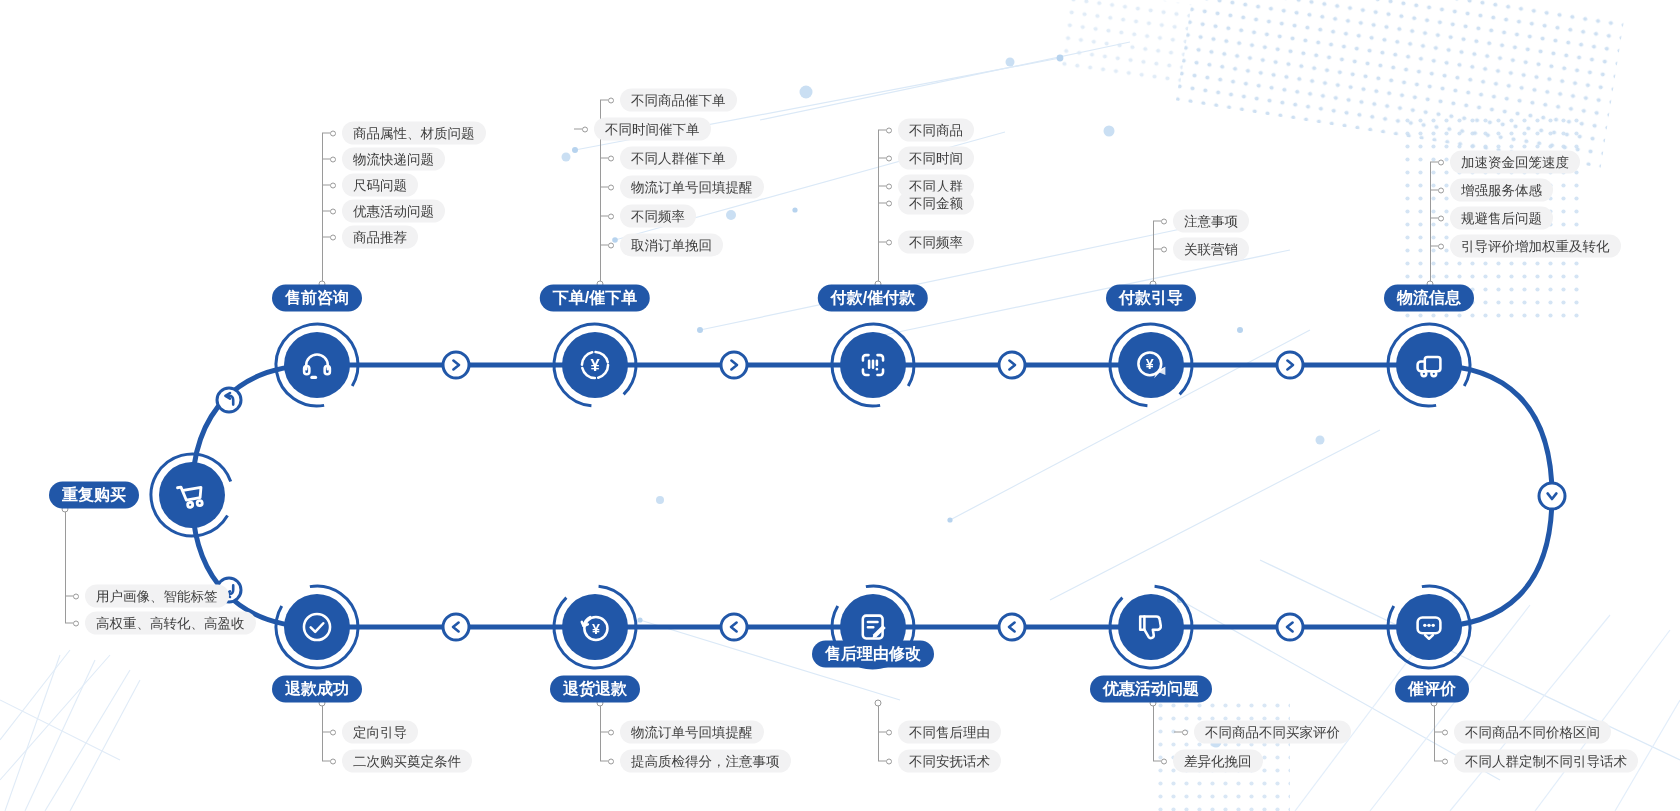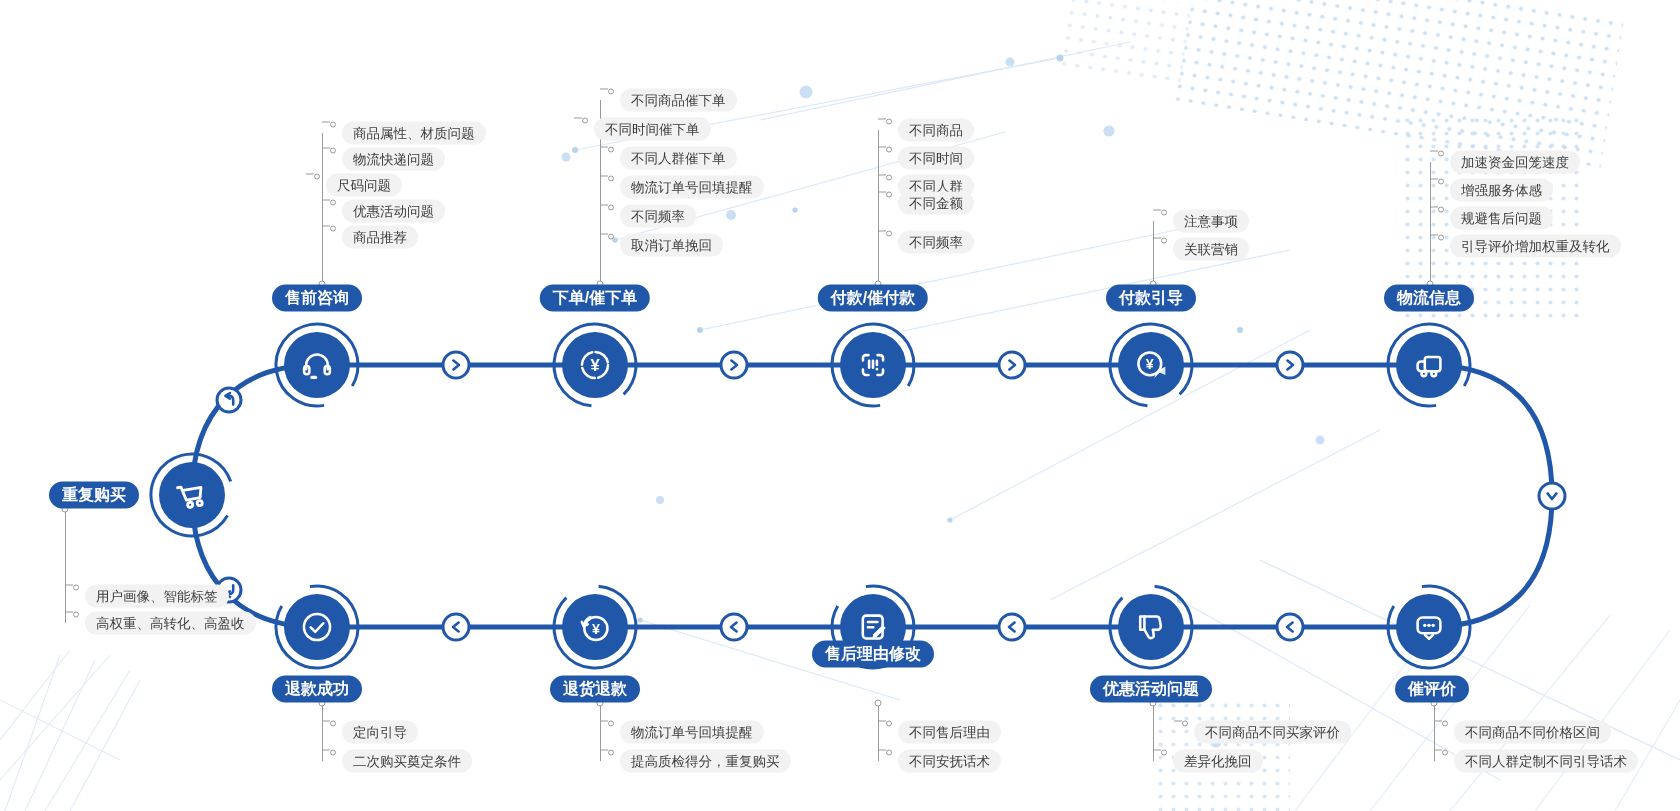--- a/index.html
+++ b/index.html
@@ -15,21 +15,21 @@
   .icf{fill:#fff;stroke:none}
   .yen{fill:#fff;stroke:none;font-family:"Liberation Sans",sans-serif;font-weight:bold;text-anchor:middle}
   .pill{position:absolute;transform:translate(-50%,-50%);background:var(--primary,#2157A8);
         color:#fff;font-size:16px;font-weight:bold;padding:3px 13px;border-radius:16px;white-space:nowrap;z-index:4}
   .banner{position:absolute;left:480px;top:433px;width:760px;height:84px;border-radius:42px;
           background:var(--banner,#2158A8);color:#fff;display:flex;align-items:center;justify-content:center;
           font-size:30px;letter-spacing:3px;z-index:3}
   .vl{position:absolute;width:1px;background:#9a9a9a;z-index:2}
   .vend{position:absolute;width:5px;height:5px;background:#fff;border:1px solid #9a9a9a;border-radius:50%;
         transform:translate(-50%,-50%);z-index:2}
-  .ci{position:absolute;display:flex;transform:translateY(-50%);z-index:3}
+  .ci{position:absolute;display:flex;align-items:center;transform:translateY(-50%);z-index:3}
   .tick{width:8px;height:1px;background:#9a9a9a;flex:none}
   .knob{width:4px;height:4px;border:1px solid #9a9a9a;border-radius:50%;background:#fff;margin-right:6px;flex:none}
   .bub{background:#F2F2F3;color:#3D3D3D;font-size:13.5px;line-height:23px;height:23px;padding:0 11px;
        border-radius:12px;white-space:nowrap}
 </style>
 </head>
 <body>
 
 <div id="stage">
 
@@ -302,21 +302,21 @@
     <div class="ci" style="left:322px;top:133px">
         <s class="tick"></s>
         <u class="knob"></u>
         <span class="bub">商品属性、材质问题</span>
       </div>
     <div class="ci" style="left:322px;top:159px">
         <s class="tick"></s>
         <u class="knob"></u>
         <span class="bub">物流快递问题</span>
       </div>
-    <div class="ci" style="left:306px;top:185px">
+    <div class="ci" style="left:322px;top:185px">
         <s class="tick"></s>
         <u class="knob"></u>
         <span class="bub">尺码问题</span>
       </div>
     <div class="ci" style="left:322px;top:211px">
         <s class="tick"></s>
         <u class="knob"></u>
         <span class="bub">优惠活动问题</span>
       </div>
     <div class="ci" style="left:322px;top:237px">
@@ -465,21 +465,21 @@
     <i class="vl" style="left:600px;top:703px;height:58px"></i>
       <b class="vend" style="left:600px;top:703px"></b>
     <div class="ci" style="left:600px;top:732px">
         <s class="tick"></s>
         <u class="knob"></u>
         <span class="bub">物流订单号回填提醒</span>
       </div>
     <div class="ci" style="left:600px;top:761px">
         <s class="tick"></s>
         <u class="knob"></u>
-        <span class="bub">提高质检得分，重复购买</span>
+        <span class="bub">提高质检得分，注意事项</span>
       </div>
   </div>
 
   <div>
     <i class="vl" style="left:878px;top:703px;height:58px"></i>
       <b class="vend" style="left:878px;top:703px"></b>
     <div class="ci" style="left:878px;top:732px">
         <s class="tick"></s>
         <u class="knob"></u>
         <span class="bub">不同售后理由</span>

